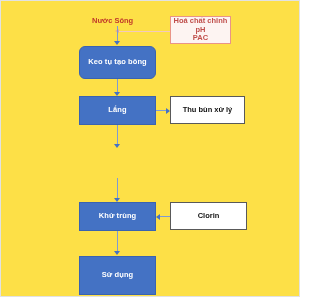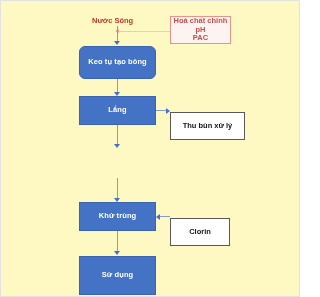--- a/index.html
+++ b/index.html
@@ -10,21 +10,21 @@
     width: 300px;
     height: 297px;
     background: #ffffff;
     font-family: "Liberation Sans", sans-serif;
     overflow: hidden;
   }
   #canvas {
     position: relative;
     width: 300px;
     height: 297px;
-    background: #fef9c3;
+    background: #fde047;
     border: 1px solid #e2e2e2;
     box-sizing: border-box;
     overflow: hidden;
   }
 
   
   .box {
     position: absolute;
     box-sizing: border-box;
     display: flex;
@@ -40,21 +40,20 @@
     font-size: 7.5px;
     font-weight: bold;
     letter-spacing: .1px;
   }
   .aux {
     background: #ffffff;
     border: 1.3px solid #595959;
     color: #111111;
     font-size: 7.5px;
     font-weight: bold;
-    margin-top: 16px;
   }
   .chem {
     background: #fdf4f2;
     border: 1.3px solid #e99487;
     color: #c0504d;
     font-size: 7.5px;
     font-weight: bold;
     flex-direction: column;
   }
   .chem span { display: block; }
@@ -157,21 +156,21 @@
   <div class="vline" style="left:116px; top:177px; height:22px;"></div>
   <div class="arw-down" style="left:113px; top:197px;"></div>
 
   <div class="box proc" style="left:78px; top:201px; width:77px; height:29px;">
     <span>Khử trùng</span>
   </div>
 
   <div class="hline" style="left:159px; top:215px; width:10px;"></div>
   <div class="arw-left" style="left:155px; top:212.5px;"></div>
 
-  <div class="box aux" style="left:169px; top:201px; width:60px; height:28px;">
+  <div class="box aux" style="left:169px; top:201px; width:77px; height:28px;">
     <span>Clorin</span>
   </div>
 
   <div class="vline" style="left:116px; top:230px; height:22px;"></div>
   <div class="arw-down" style="left:113px; top:250px;"></div>
 
   <div class="box proc" style="left:78px; top:255px; width:77px; height:39px;">
     <span>Sử dụng</span>
   </div>
 

